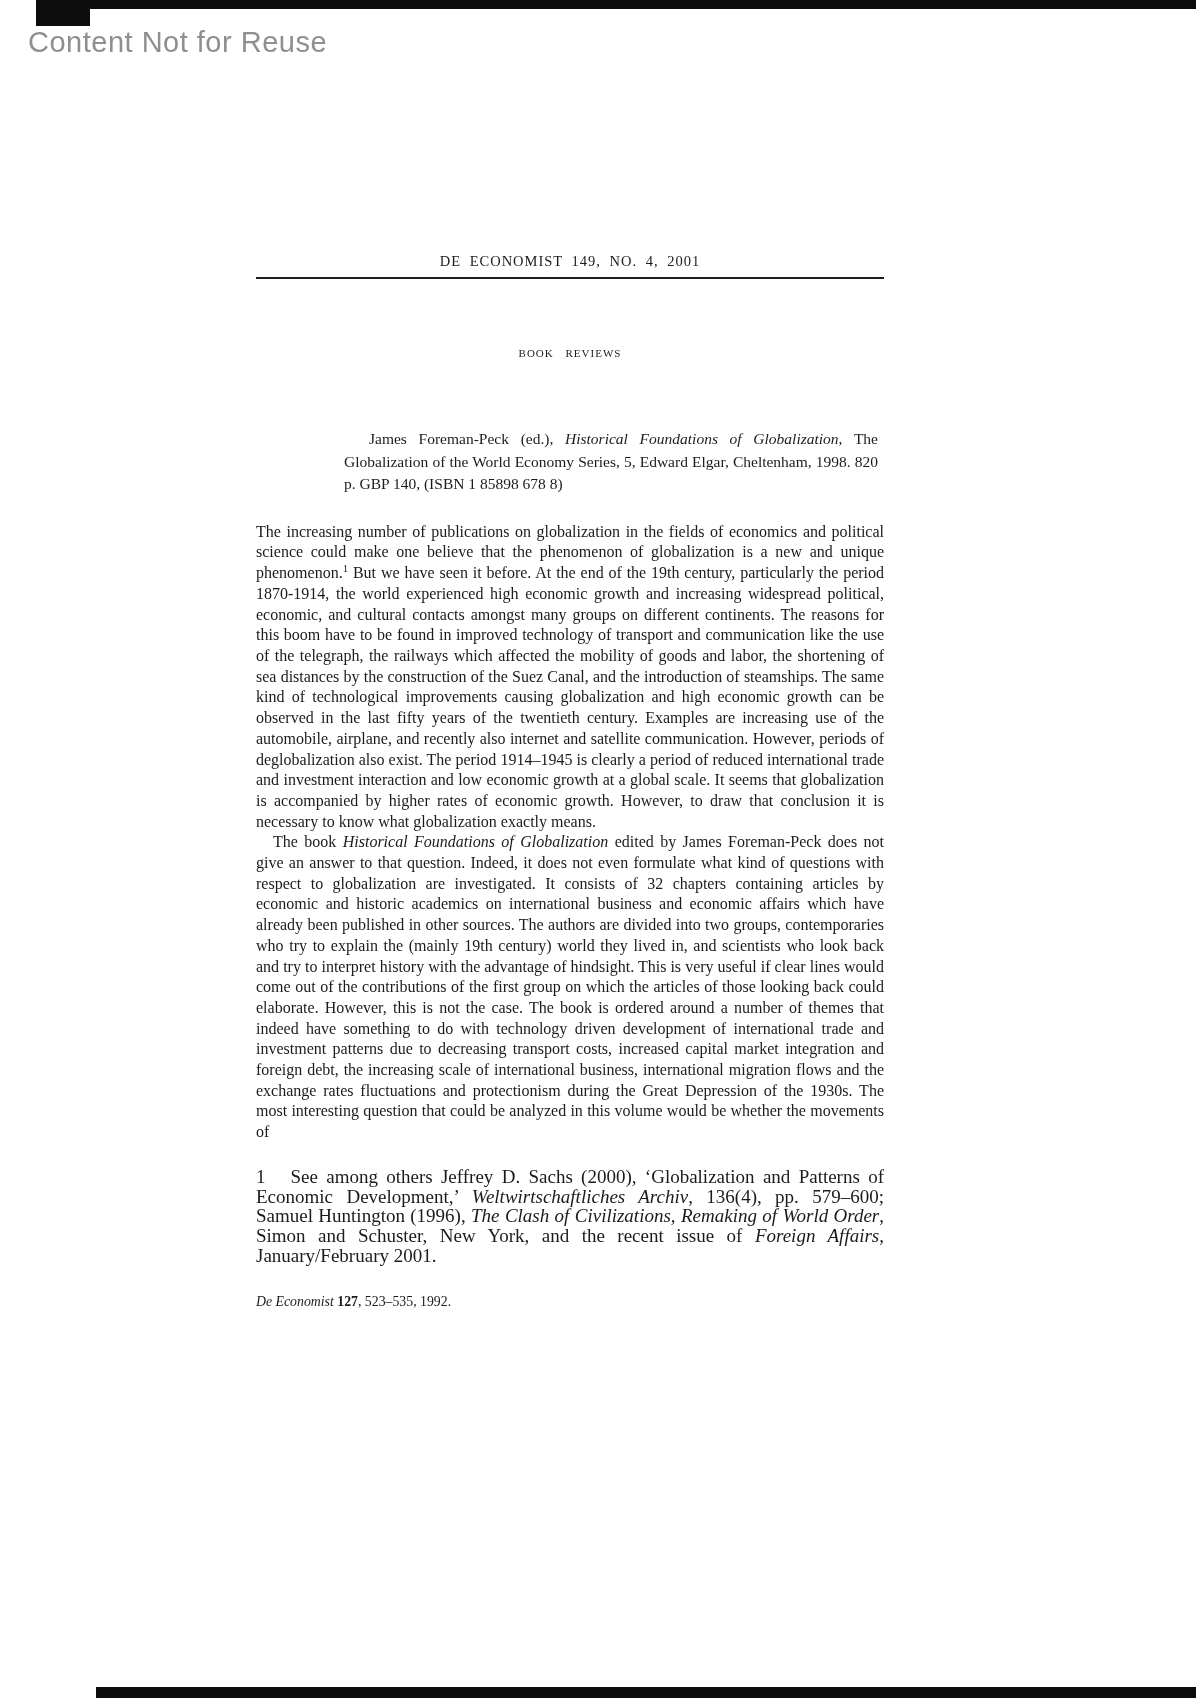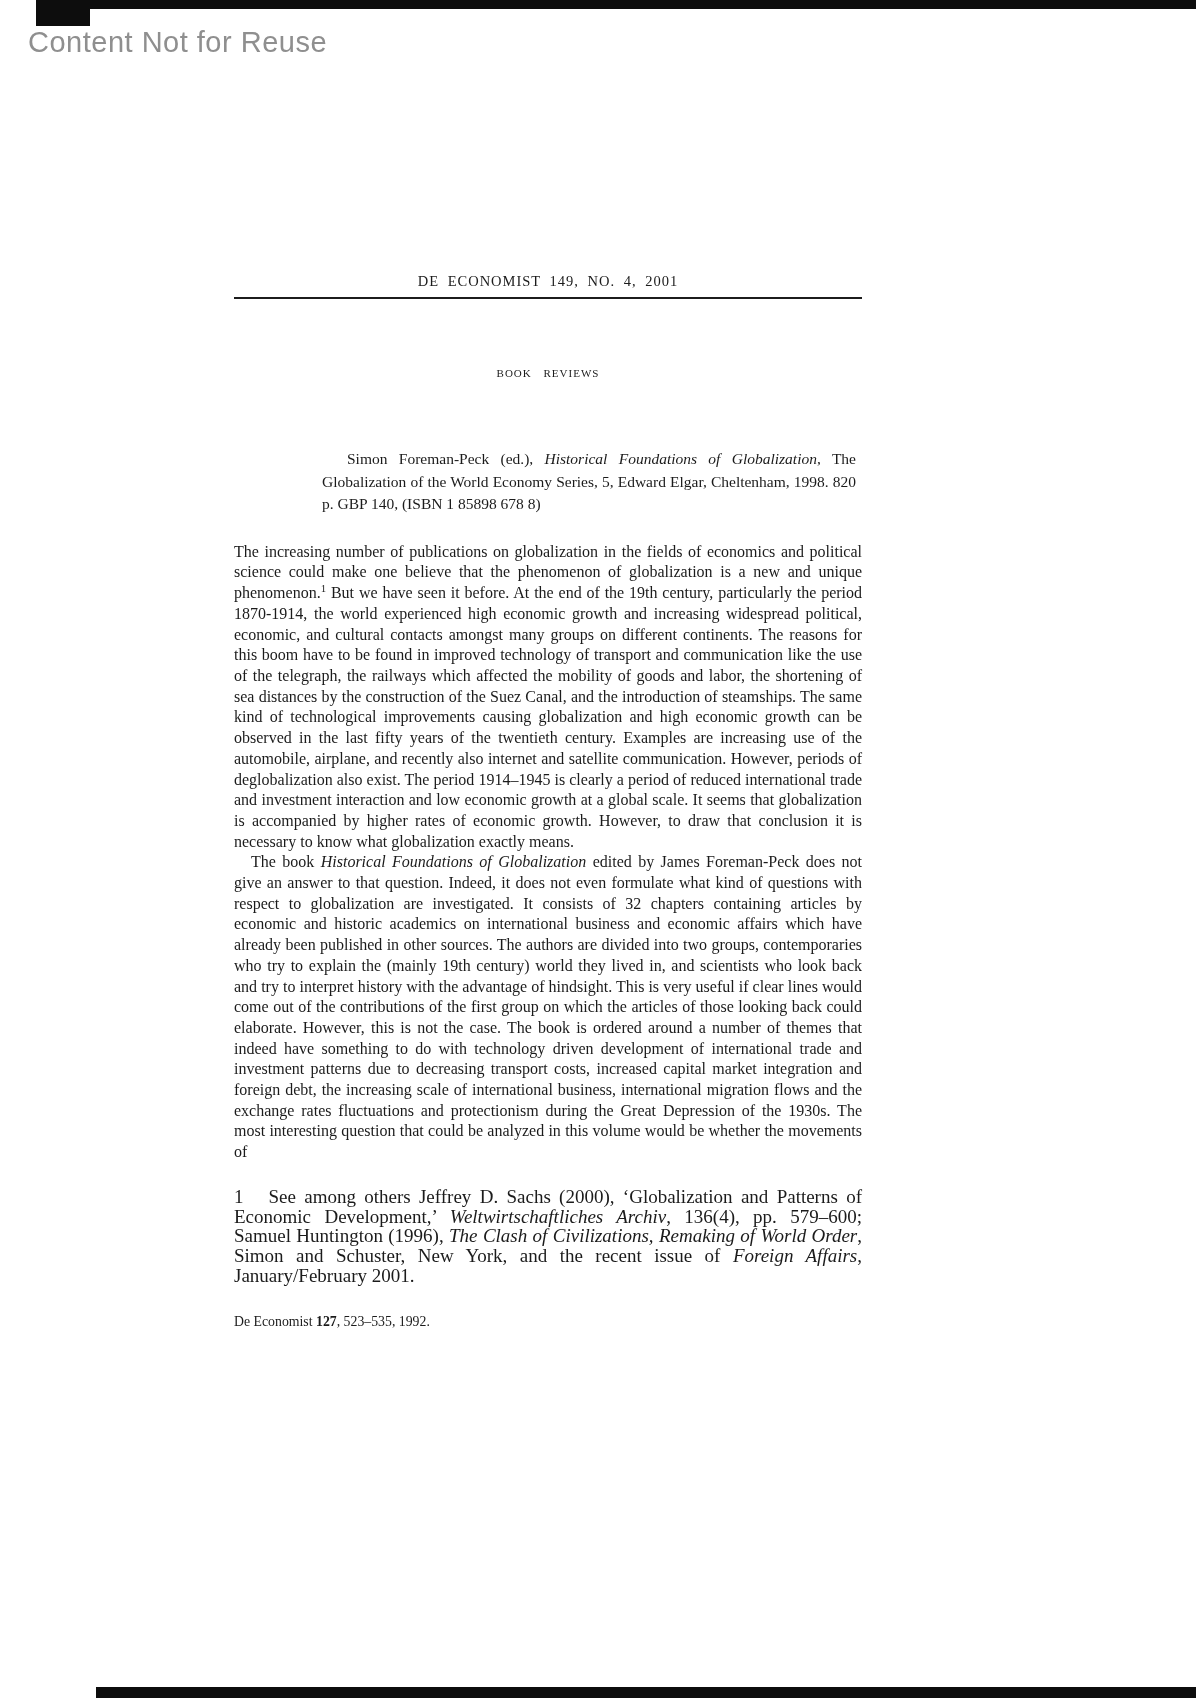--- a/index.html
+++ b/index.html
@@ -42,23 +42,22 @@
     top: 26px; left: 28px;
     font-family: "Liberation Sans", sans-serif;
     font-size: 29px;
     color: #8f8f8f;
     letter-spacing: 0.5px;
   }
 
   .column {
     position: absolute;
     top: 253px;
-    left: 234px;
+    left: 256px;
     width: 628px;
-    margin-top: 20px;
   }
 
   .running-head {
     text-align: center;
     font-size: 14.5px;
     letter-spacing: 1px;
     word-spacing: 4px;
     line-height: 17px;
     color: #1b1b1b;
   }
@@ -127,28 +126,28 @@
   <div class="watermark">Content Not for Reuse</div>
 
   <div class="column">
 
     <div class="running-head">DE ECONOMIST 149, NO. 4, 2001</div>
 
     <hr class="head-rule">
 
     <h1 class="section-title">BOOK REVIEWS</h1>
 
-    <div class="citation"><span>Simon Foreman-Peck (ed.), </span><span style="font-style: italic;">Historical Foundations of Globalization</span><span>, The Globalization of the World Economy Series, 5, Edward Elgar, Cheltenham, 1998. 820 p. GBP 140, (ISBN 1 85898 678 8)</span></div>
+    <div class="citation"><span>James Foreman-Peck (ed.), </span><span style="font-style: italic;">Historical Foundations of Globalization</span><span>, The Globalization of the World Economy Series, 5, Edward Elgar, Cheltenham, 1998. 820 p. GBP 140, (ISBN 1 85898 678 8)</span></div>
 
     <div class="body-text">
       <p><span>The increasing number of publications on globalization in the fields of economics and political science could make one believe that the phenomenon of globalization is a new and unique phenomenon.</span><sup>1</sup><span> But we have seen it before. At the end of the 19th century, particularly the period 1870-1914, the world experienced high economic growth and increasing widespread political, economic, and cultural contacts amongst many groups on different continents. The reasons for this boom have to be found in improved technology of transport and communication like the use of the telegraph, the railways which affected the mobility of goods and labor, the shortening of sea distances by the construction of the Suez Canal, and the introduction of steamships. The same kind of technological improvements causing globalization and high economic growth can be observed in the last fifty years of the twentieth century. Examples are increasing use of the automobile, airplane, and recently also internet and satellite communication. However, periods of deglobalization also exist. The period 1914–1945 is clearly a period of reduced international trade and investment interaction and low economic growth at a global scale. It seems that globalization is accompanied by higher rates of economic growth. However, to draw that conclusion it is necessary to know what globalization exactly means.</span></p>
       <p class="indent"><span>The book </span><span style="font-style: italic;">Historical Foundations of Globalization</span><span> edited by James Foreman-Peck does not give an answer to that question. Indeed, it does not even formulate what kind of questions with respect to globalization are investigated. It consists of 32 chapters containing articles by economic and historic academics on international business and economic affairs which have already been published in other sources. The authors are divided into two groups, contemporaries who try to explain the (mainly 19th century) world they lived in, and scientists who look back and try to interpret history with the advantage of hindsight. This is very useful if clear lines would come out of the contributions of the first group on which the articles of those looking back could elaborate. However, this is not the case. The book is ordered around a number of themes that indeed have something to do with technology driven development of international trade and investment patterns due to decreasing transport costs, increased capital market integration and foreign debt, the increasing scale of international business, international migration flows and the exchange rates fluctuations and protectionism during the Great Depression of the 1930s. The most interesting question that could be analyzed in this volume would be whether the movements of</span></p>
     </div>
 
     <div class="footnote"><span>1&nbsp;&nbsp;&nbsp;See among others Jeffrey D. Sachs (2000), ‘Globalization and Patterns of Economic Development,’ </span><span style="font-style: italic;">Weltwirtschaftliches Archiv</span><span>, 136(4), pp. 579–600; Samuel Huntington (1996), </span><span style="font-style: italic;">The Clash of Civilizations, Remaking of World Order</span><span>, Simon and Schuster, New York, and the recent issue of </span><span style="font-style: italic;">Foreign Affairs</span><span>, January/February 2001.</span></div>
 
-    <div class="journal-ref"><span style="">De Economist</span><span> </span><span style="font-weight: bold;">127</span><span>, 523–535, 1992.</span></div>
+    <div class="journal-ref"><span style="font-style: italic;">De Economist</span><span> </span><span style="font-weight: bold;">127</span><span>, 523–535, 1992.</span></div>
 
   </div>
 
   <div class="bottom-bar"></div>
 
 </div>
 
 </body></html>

